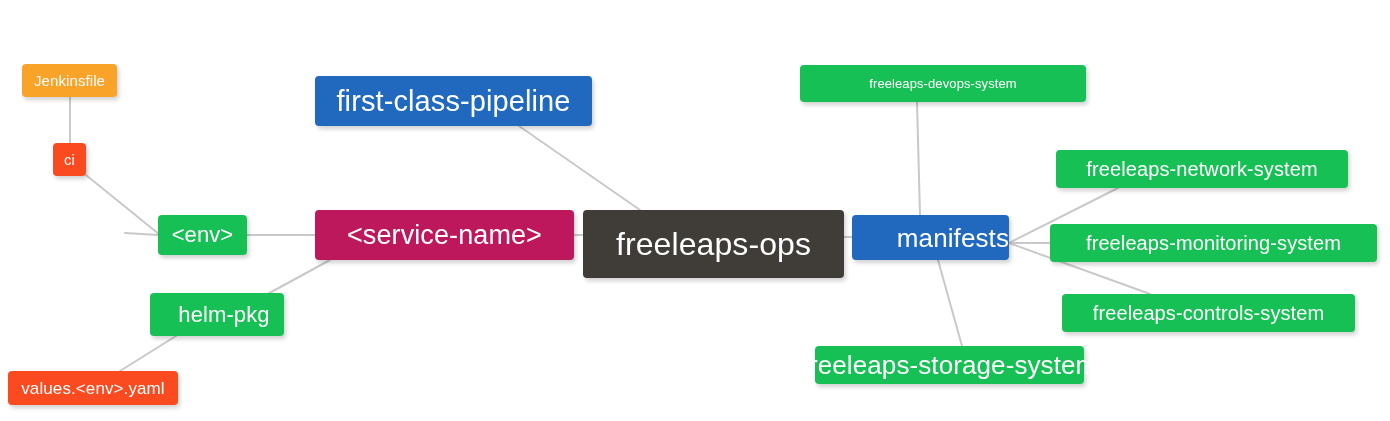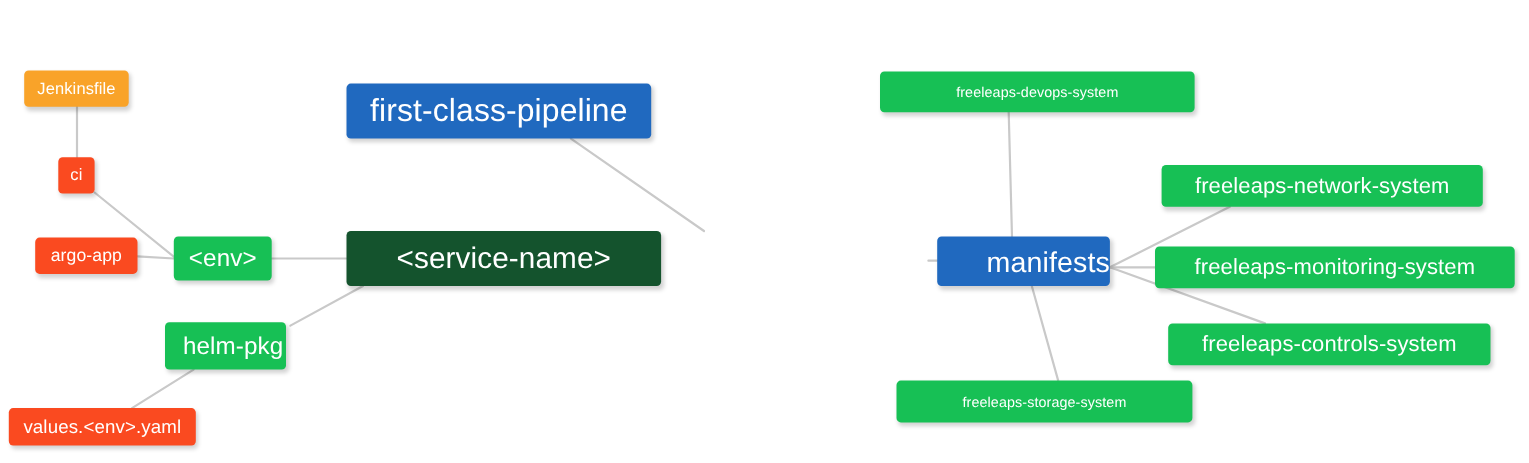--- a/index.html
+++ b/index.html
@@ -54,49 +54,49 @@
       <line x1="1009" y1="205" x2="1050" y2="205" stroke="#c9c9c9" stroke-width="2" stroke-linecap="round"></line>
       <line x1="1009" y1="205" x2="1150" y2="256" stroke="#c9c9c9" stroke-width="2" stroke-linecap="round"></line>
       <line x1="938" y1="222" x2="962" y2="308" stroke="#c9c9c9" stroke-width="2" stroke-linecap="round"></line>
     </svg>
 <div class="node" style="left: 22px; top: 26px; width: 95px; height: 33px; background: rgb(249, 163, 41); font-size: 15px;">
       <span>Jenkinsfile</span>
     </div>
     <div class="node" style="left: 53px; top: 105px; width: 33px; height: 33px; background: rgb(250, 74, 32); font-size: 15px;">
       <span>ci</span>
     </div>
-    <div class="node" style="left: 32px; top: 178px; width: 93px; height: 33px; background: rgb(250, 74, 32); font-size: 16px;">
-      <span>argo-app</span>
-    </div>
     <div class="node" style="left: 158px; top: 177px; width: 89px; height: 40px; background: rgb(23, 192, 85); font-size: 22px; text-align: center;">
       <span>&lt;env&gt;</span>
     </div>
-    <div class="node" style="left: 150px; top: 255px; width: 110px; height: 43px; background: rgb(23, 192, 85); font-size: 22px; padding-left: 14px;">
+    <div class="node" style="left: 150px; top: 255px; width: 134px; height: 43px; background: rgb(23, 192, 85); font-size: 22px; padding-left: 14px;">
       <span>helm-pkg</span>
     </div>
     <div class="node" style="left: 8px; top: 333px; width: 170px; height: 34px; background: rgb(250, 74, 32); font-size: 17px;">
       <span>values.&lt;env&gt;.yaml</span>
     </div>
     <div class="node" style="left: 315px; top: 38px; width: 277px; height: 50px; background: rgb(32, 105, 191); font-size: 29px;">
       <span>first-class-pipeline</span>
     </div>
-    <div class="node" style="left: 315px; top: 172px; width: 286px; height: 50px; background: #14532d; font-size: 27px;">
+    <div class="node" style="left: 315px; top: 172px; width: 259px; height: 50px; background: #be185d; font-size: 27px;">
       <span>&lt;service-name&gt;</span>
+    </div>
+    <div class="node" style="left: 583px; top: 172px; width: 261px; height: 68px; background: rgb(64, 60, 56); font-size: 32px;">
+      <span>freeleaps-ops</span>
     </div>
     <div class="node" style="left: 852px; top: 177px; width: 157px; height: 45px; background: rgb(32, 105, 191); font-size: 26px; justify-content: flex-end;">
       <span>manifests</span>
     </div>
     <div class="node" style="left: 800px; top: 27px; width: 286px; height: 37px; background: rgb(23, 192, 85); font-size: 13px;">
       <span>freeleaps-devops-system</span>
     </div>
     <div class="node" style="left: 1056px; top: 112px; width: 292px; height: 38px; background: rgb(23, 192, 85); font-size: 20px;">
       <span>freeleaps-network-system</span>
     </div>
     <div class="node" style="left: 1050px; top: 186px; width: 327px; height: 38px; background: rgb(23, 192, 85); font-size: 20px;">
       <span>freeleaps-monitoring-system</span>
     </div>
     <div class="node" style="left: 1062px; top: 256px; width: 293px; height: 38px; background: rgb(23, 192, 85); font-size: 20px;">
       <span>freeleaps-controls-system</span>
     </div>
-    <div class="node" style="left: 815px; top: 308px; width: 269px; height: 38px; background: rgb(23, 192, 85); font-size: 13px;">
+    <div class="node" style="left: 815px; top: 308px; width: 269px; height: 38px; background: rgb(23, 192, 85); font-size: 26px;">
       <span>freeleaps-storage-system</span>
     </div>
   </div>
 
 </body></html>

